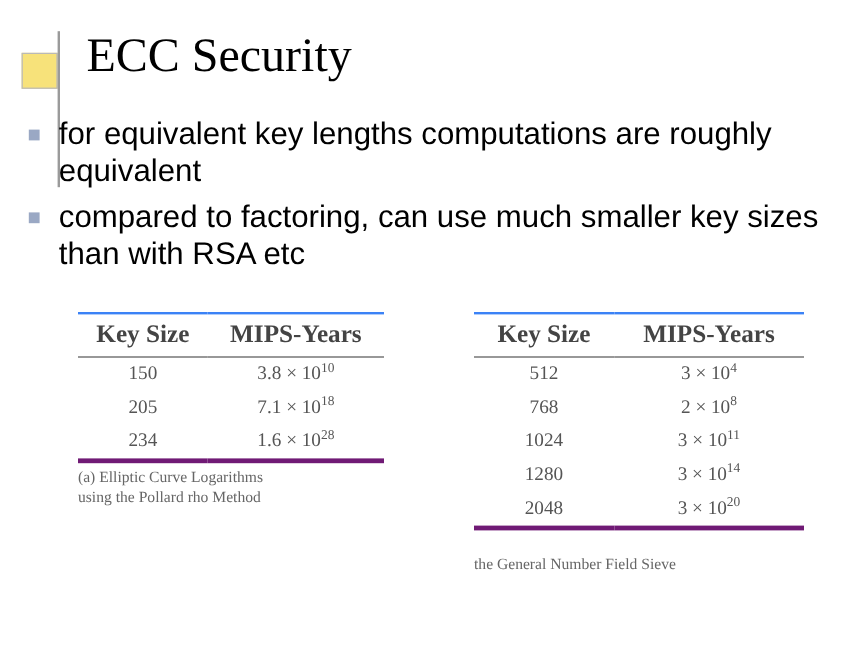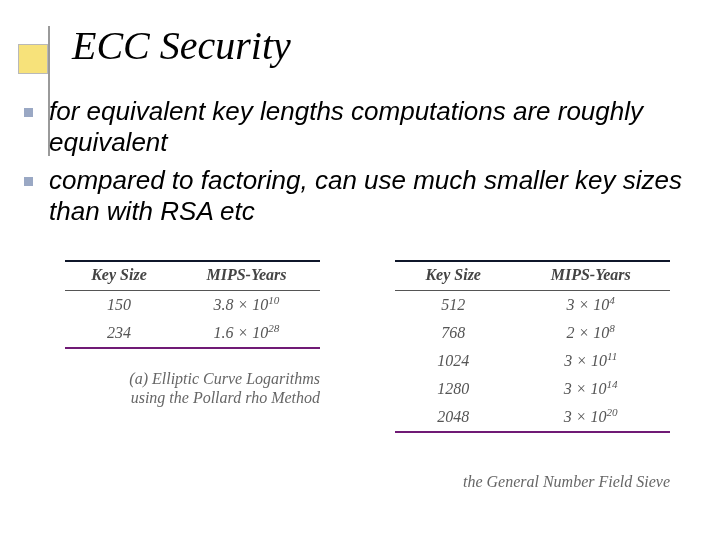--- a/index.html
+++ b/index.html
@@ -9,21 +9,20 @@
     height: 540px;
     background: #fff;
     font-family: Verdana, Geneva, sans-serif;
     color: #000;
   }
   .slide {
     position: relative;
     width: 694px;
     height: 540px;
     box-sizing: border-box;
-    font-style: italic;
   }
   .accent-block {
     position: absolute;
     left: 18px;
     top: 44px;
     width: 30px;
     height: 30px;
     background: #f7e27a;
     border: 1px solid #b9b9b9;
     box-sizing: border-box;
@@ -84,43 +83,43 @@
   .tbl-a { width: 255px; }
   .tbl-b { width: 275px; }
   .tbl table {
     width: 100%;
     border-collapse: collapse;
   }
   .tbl th {
     font-weight: bold;
     text-align: center;
     padding: 4px 6px 6px 6px;
-    border-top: 2px solid #0f172a;
+    border-top: 2px solid #3b82f6;
     border-bottom: 1.5px solid #555;
     color: #444;
-    font-size: 16px;
+    font-size: 21px;
   }
   .tbl td {
     text-align: center;
     padding: 5px 4px;
     font-size: 16px;
     color: #555;
   }
   .tbl tbody tr td {
     border: none;
   }
   .tbl .bottom-rule td {
-    border-bottom: 2px solid #701a75;
+    border-bottom: 4px solid #701a75;
   }
   .caption {
-    text-align: right;
-    font-size: 16px;
+    text-align: left;
+    font-size: 13px;
     color: #666;
     line-height: 1.2;
-    margin-top: 20px;
+    margin-top: 4px;
   }
   .mips .base { white-space: nowrap; }
   sup { font-size: 0.7em; vertical-align: super; line-height: 0; }
 </style>
 </head>
 <body>
 
 <div class="slide">
 
   <div class="accent-block"></div>
@@ -146,20 +145,24 @@
         <thead>
           <tr>
             <th>Key Size</th>
             <th>MIPS-Years</th>
           </tr>
         </thead>
         <tbody>
           <tr>
             <td>150</td>
             <td class="mips"><span class="base"><span>3.8</span> × 10<sup>10</sup></span></td>
+          </tr>
+          <tr>
+            <td>205</td>
+            <td class="mips"><span class="base"><span>7.1</span> × 10<sup>18</sup></span></td>
           </tr>
           <tr class="bottom-rule">
             <td>234</td>
             <td class="mips"><span class="base"><span>1.6</span> × 10<sup>28</sup></span></td>
           </tr>
         </tbody>
       </table>
       <div class="caption">
         <span>(a) Elliptic Curve Logarithms</span><br>
         <span>using the Pollard rho Method</span>

